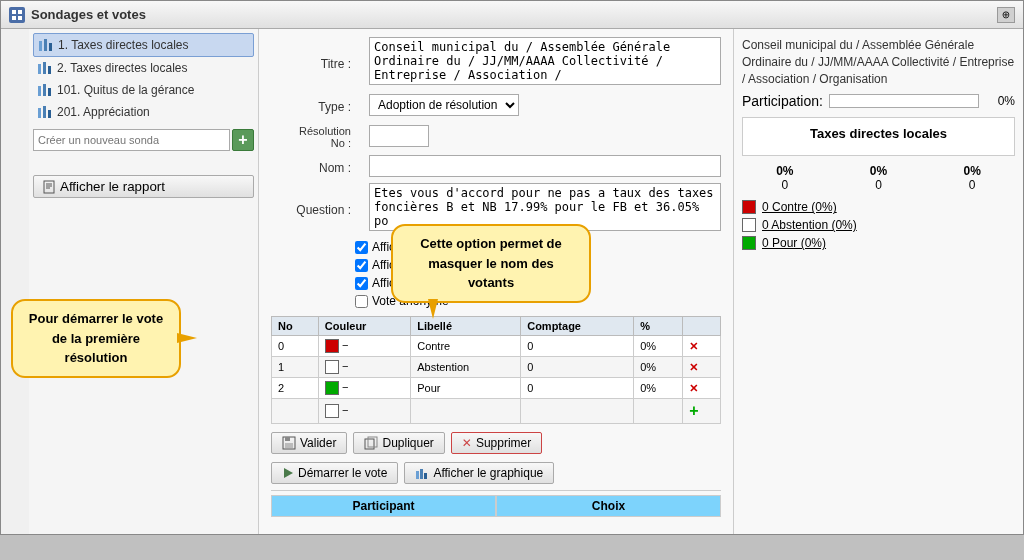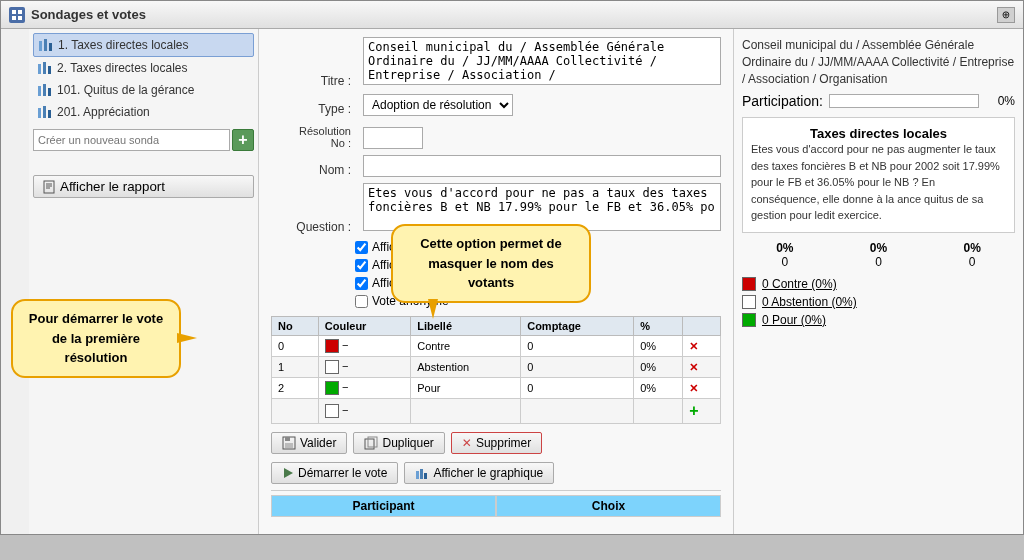--- a/index.html
+++ b/index.html
@@ -24,21 +24,21 @@
 
     .sidebar-new { display: flex; align-items: center; margin-top: 6px; gap: 2px; }
     .sidebar-new input { flex: 1; height: 22px; border: 1px solid #aaa; padding: 2px 4px; font-size: 11px; }
     .sidebar-new-btn { width: 22px; height: 22px; background: #5a9a5a; border: 1px solid #3a7a3a; color: white; font-size: 16px; font-weight: bold; cursor: pointer; display: flex; align-items: center; justify-content: center; border-radius: 2px; }
 
     .sidebar-report { margin-top: 24px; }
     .report-btn { display: flex; align-items: center; gap: 4px; padding: 3px 8px; background: linear-gradient(to bottom, #f8f8f8, #e0e0e0); border: 1px solid #aaa; cursor: pointer; border-radius: 2px; width: 100%; }
 
     
     .form-area { flex: 1; padding: 8px 12px; overflow-y: auto; background: #f8f8f8; }
-    .form-row { display: flex; align-items: flex-end; margin-bottom: 6px; gap: 12px; }
+    .form-row { display: flex; align-items: center; margin-bottom: 6px; gap: 18px; }
     .form-label { width: 80px; text-align: right; padding-top: 3px; font-size: 12px; color: #333; flex-shrink: 0; }
     .form-control { flex: 1; }
     .form-control textarea { width: 100%; border: 1px solid #aaa; padding: 2px 4px; font-size: 12px; resize: none; background: white; }
     .form-control input[type="text"] { width: 100%; border: 1px solid #aaa; padding: 2px 4px; font-size: 12px; background: white; height: 22px; }
     .form-control select { border: 1px solid #aaa; padding: 2px 4px; font-size: 12px; background: white; height: 22px; }
 
     .checkbox-row { display: flex; align-items: center; gap: 4px; margin-bottom: 4px; }
     .checkbox-row input { margin: 0; }
 
     
@@ -66,21 +66,21 @@
 
     
     .right-panel { width: 290px; background: #f8f8f8; border-left: 1px solid #ccc; padding: 8px; flex-shrink: 0; overflow-y: auto; }
     .right-title-text { font-size: 12px; color: #333; line-height: 1.4; margin-bottom: 6px; }
     .participation-row { display: flex; align-items: center; gap: 6px; margin-bottom: 8px; }
     .participation-label { font-size: 14px; }
     .participation-bar { flex: 1; height: 14px; border: 1px solid #aaa; background: white; }
     .participation-pct { font-size: 12px; width: 30px; text-align: right; }
 
     .poll-card { border: 1px solid #ccc; background: white; padding: 8px; margin-bottom: 8px; }
-    .poll-card-title { font-weight: bold; font-size: 13px; text-align: center; }
+    .poll-card-title { font-weight: bold; font-size: 13px; text-align: center; margin-bottom: 6px; }
     .poll-card-text { font-size: 11px; line-height: 1.5; color: #333; }
 
     .stats-row { display: flex; gap: 8px; margin: 8px 0; justify-content: space-around; }
     .stat-item { text-align: center; }
     .stat-pct { font-size: 12px; font-weight: bold; }
     .stat-val { font-size: 12px; }
 
     .legend-item { display: flex; align-items: center; gap: 6px; margin-bottom: 4px; font-size: 12px; text-decoration: underline; }
 
     
@@ -319,21 +319,20 @@
         <div class="right-title-text">Conseil municipal du / Assemblée Générale Ordinaire du / JJ/MM/AAAA Collectivité / Entreprise / Association / Organisation</div>
 
         <div class="participation-row">
           <span class="participation-label">Participation:</span>
           <div class="participation-bar"></div>
           <span class="participation-pct">0%</span>
         </div>
 
         <div class="poll-card">
           <div class="poll-card-title">Taxes directes locales</div>
-          <div class="poll-card-text">Etes vous d'accord pour ne pas augmenter le taux des taxes foncières B et NB pour 2002 soit 17.99% pour le FB et 36.05% pour le NB ? En conséquence, elle donne à la ance quitus de sa gestion pour ledit exercice.</div>
         </div>
 
         <div class="stats-row">
           <div class="stat-item">
             <div class="stat-pct">0%</div>
             <div class="stat-val">0</div>
           </div>
           <div class="stat-item">
             <div class="stat-pct">0%</div>
             <div class="stat-val">0</div>

